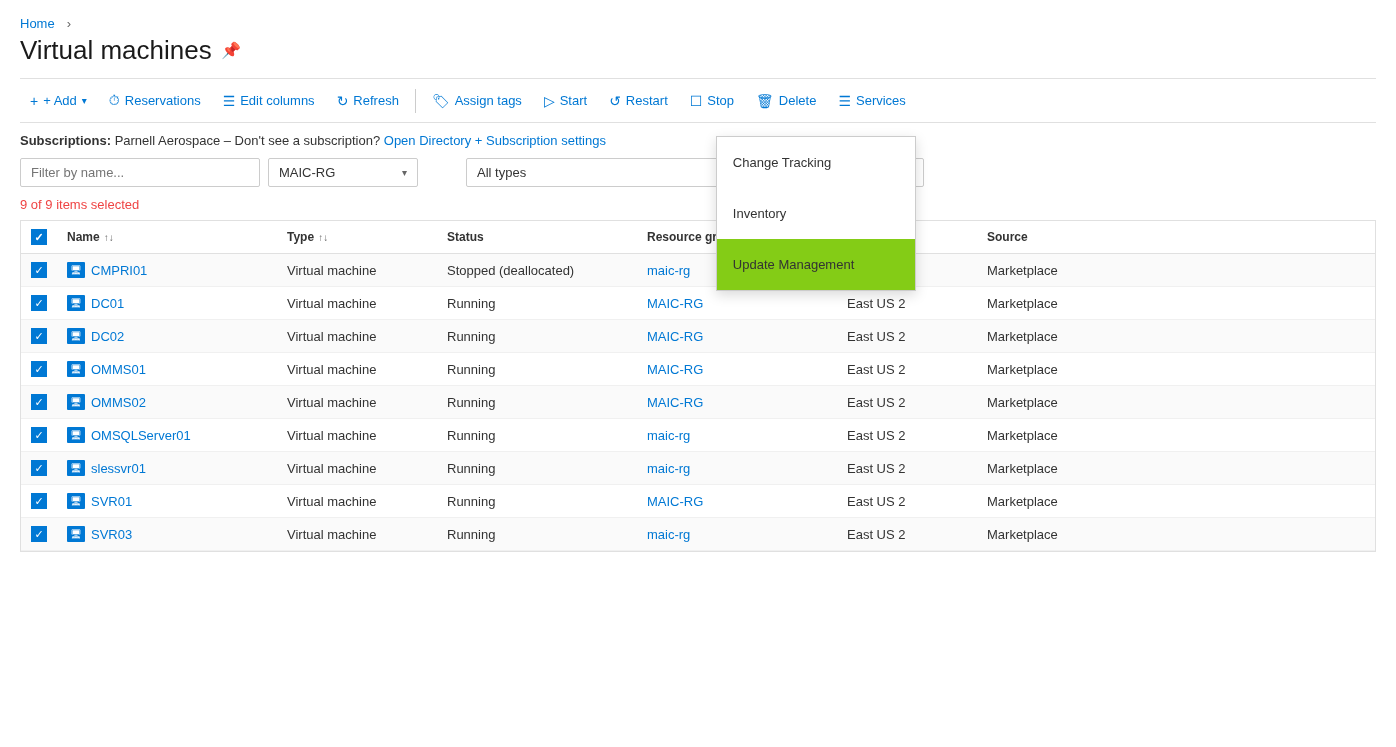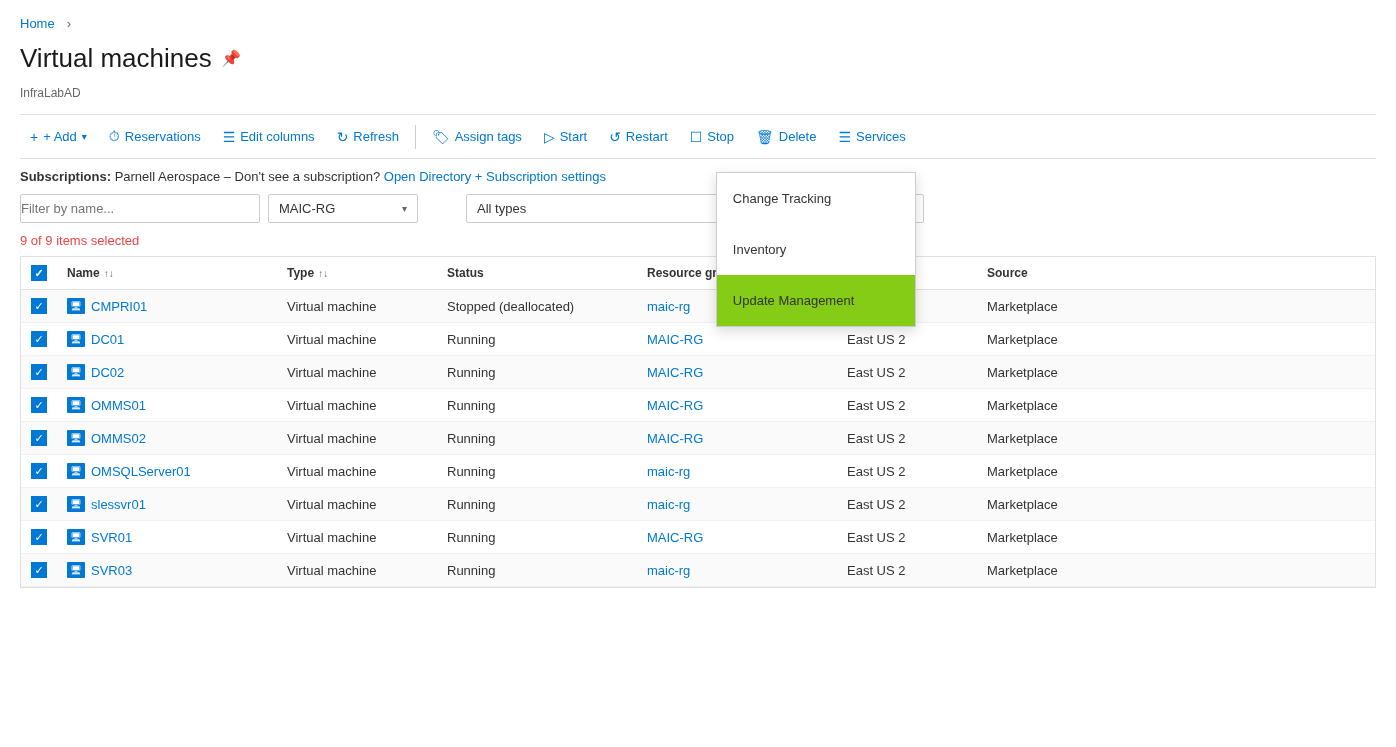--- a/index.html
+++ b/index.html
@@ -1,31 +1,31 @@
 <!DOCTYPE html>
 <html><head>
   <meta charset="utf-8">
   <style>
     * { box-sizing: border-box; margin: 0; padding: 0; }
     body { font-family: 'Segoe UI', Arial, sans-serif; font-size: 13px; color: #333; background: #fff; }
     .page { padding: 16px 20px; position: relative; }
-    .breadcrumb { display: flex; align-items: center; gap: 12px; color: #0078d4; font-size: 13px; margin-bottom: 12px; }
+    .breadcrumb { display: flex; align-items: center; gap: 12px; color: #0078d4; font-size: 13px; margin-bottom: 4px; }
     .breadcrumb span { color: #666; }
     .title-row { display: flex; align-items: center; gap: 10px; margin-bottom: 12px; }
     .page-title { font-size: 26px; font-weight: 300; color: #1a1a1a; }
     .pin-icon { color: #0078d4; font-size: 16px; cursor: pointer; }
     .subtitle { font-size: 12px; color: #666; margin-bottom: 14px; }
     .toolbar { display: flex; align-items: center; gap: 2px; padding: 8px 0; border-top: 1px solid #e0e0e0; border-bottom: 1px solid #e0e0e0; flex-wrap: wrap; }
     .toolbar-btn { display: flex; align-items: center; gap: 5px; padding: 5px 10px; color: #0078d4; font-size: 13px; cursor: pointer; border: none; background: none; border-radius: 2px; white-space: nowrap; }
     .toolbar-btn .icon { font-size: 14px; }
     .toolbar-sep { width: 1px; height: 24px; background: #ccc; margin: 0 4px; }
     .subscriptions-bar { padding: 10px 0; font-size: 13px; color: #333; }
     .subscriptions-bar a { color: #0078d4; text-decoration: none; }
     .filters { display: flex; align-items: center; gap: 8px; margin-bottom: 10px; flex-wrap: wrap; }
-    .filter-input { border: 1px solid #ccc; padding: 6px 0; font-size: 13px; color: #666; width: 240px; border-radius: 2px; }
+    .filter-input { border: 1px solid #ccc; padding: 6px 10px; font-size: 13px; color: #666; width: 240px; border-radius: 2px; }
     .filter-select-inner { border: 1px solid #ccc; padding: 6px 10px; font-size: 13px; color: #333; border-radius: 2px; background: #fff; cursor: pointer; display: flex; align-items: center; justify-content: space-between; gap: 20px; min-width: 150px; }
     .chevron { font-size: 10px; color: #666; }
     .count-row { font-size: 13px; color: #ef4444; margin-bottom: 8px; }
     .table-container { width: 100%; border: 1px solid #e0e0e0; }
     .table-header { display: grid; grid-template-columns: 36px 220px 160px 200px 200px 140px 120px; background: #fff; border-bottom: 1px solid #e0e0e0; }
     .table-row { display: grid; grid-template-columns: 36px 220px 160px 200px 200px 140px 120px; border-bottom: 1px solid #f0f0f0; }
     .table-row:nth-child(odd) { background: #fafafa; }
     .table-row:nth-child(even) { background: #fff; }
     .th { padding: 8px 10px; font-weight: 600; font-size: 12px; color: #333; display: flex; align-items: center; gap: 4px; }
     .td { padding: 8px 10px; font-size: 13px; color: #333; display: flex; align-items: center; gap: 6px; }
@@ -47,21 +47,20 @@
 
   <div class="breadcrumb">
     <a class="link-blue">Home</a>
     <span>›</span>
   </div>
 
   <div class="title-row">
     <h1 class="page-title">Virtual machines</h1>
     <span class="pin-icon">📌</span>
   </div>
-  <div class="subtitle">InfraLabAD</div>
 
   <div class="toolbar">
     <button class="toolbar-btn">
       <span class="icon">+</span>
       <span>+ Add</span>
       <span style="font-size:10px;">▾</span>
     </button>
     <button class="toolbar-btn">
       <span class="icon">⏱</span>
       <span>Reservations</span>

